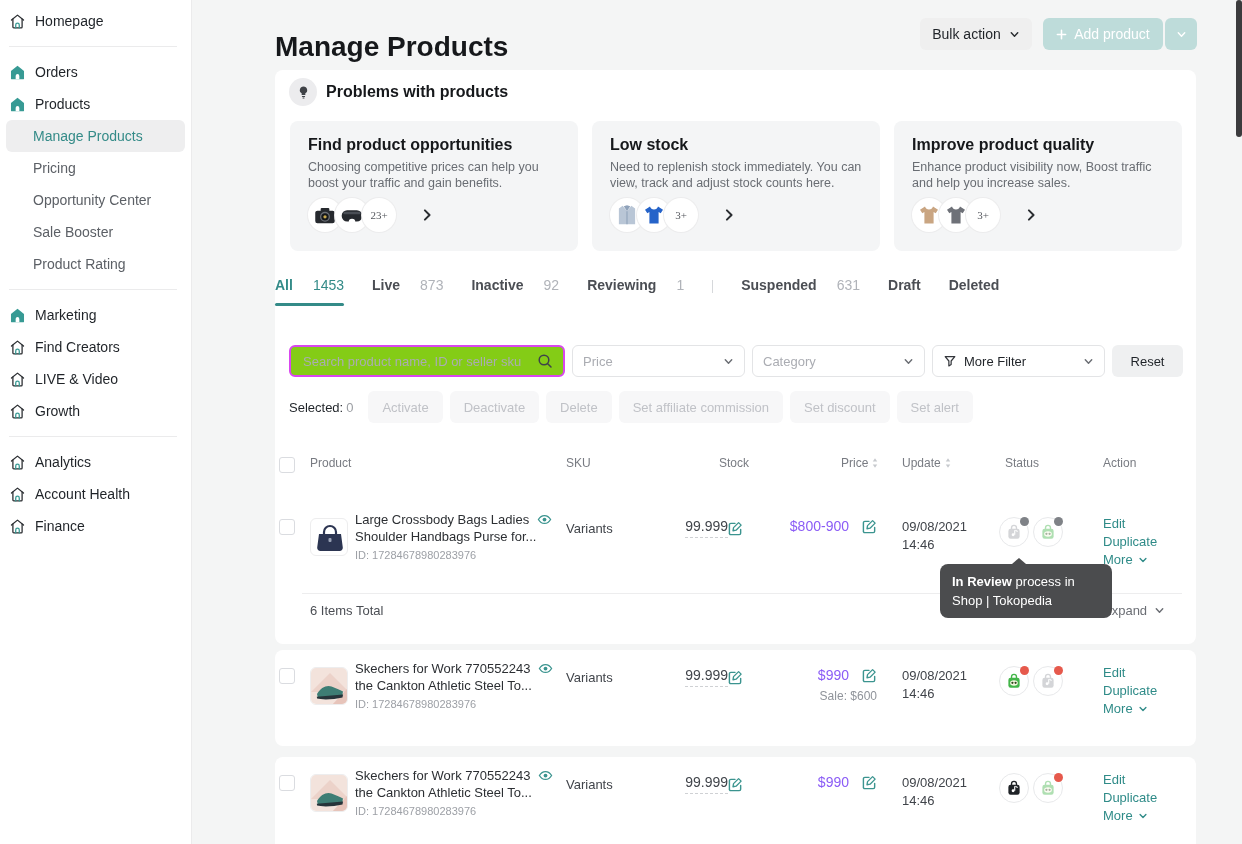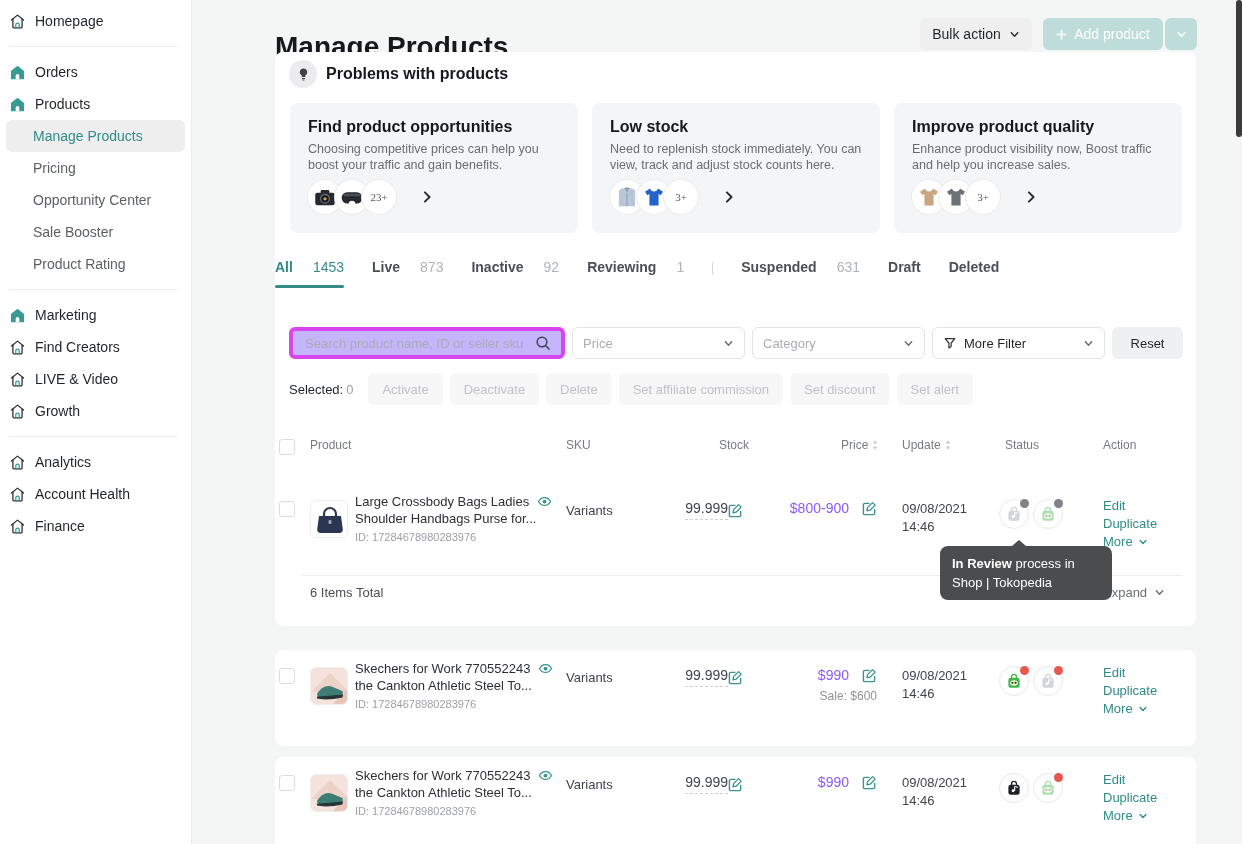--- a/index.html
+++ b/index.html
@@ -31,21 +31,21 @@
     display:flex; align-items:center; justify-content:center; gap:8px;
     font-size:14px; color:#1f2328; cursor:pointer; }
   .btn-add { width:120px; height:32px; background:#bedcda; color:#fff;
     border-radius:6px; display:flex; align-items:center; justify-content:center;
     gap:7px; font-size:14px; margin-left:11px; cursor:pointer; }
   .btn-add-caret { width:32px; height:32px; background:#bedcda; border-radius:6px;
     display:flex; align-items:center; justify-content:center; margin-left:2px; cursor:pointer; }
 
   
   .panel { position:absolute; left:275px; width:921px; background:#fff; border-radius:8px; }
-  #panel1 { top:52px; height:574px; }
+  #panel1 { top:70px; height:574px; }
   #panel2 { top:650px; height:96px; }
   #panel3 { top:757px; height:96px; }
 
   
   .prob-hdr { position:absolute; left:14px; top:8px; display:flex; align-items:center; gap:9px; }
   .bulb-circle { width:28px; height:28px; border-radius:50%; background:#ececee;
     display:flex; align-items:center; justify-content:center; }
   .prob-title { font-size:16px; font-weight:700; color:#16181b; }
   .prob-cards { position:absolute; left:15px; top:51px; display:flex; gap:14px; }
   .pcard { width:288px; height:130px; background:#f4f5f6; border-radius:8px;
@@ -68,22 +68,22 @@
   .tab .cnt { font-weight:400; color:#b0b3b9; margin-left:20px; }
   .tab .cnt:empty { display:none; }
   .tab.active { color:#348b88; }
   .tab.active .cnt { color:#348b88; }
   .tab.active::after { content:""; position:absolute; left:0; right:0; bottom:0;
     height:3px; background:#348b88; border-radius:2px; }
   .tab-sep { width:1px; height:13px; background:#d6d8db; margin-top:3px; }
 
   
   .filters { position:absolute; left:14px; top:275px; display:flex; }
-  .search { width:276px; height:32px; border:4px solid #d946ef; border-radius:6px;
-    background:#c4b5fd; display:flex; align-items:center; padding:0 10px; gap:6px; margin-right:7px; }
+  .search { width:276px; height:32px; border:2px solid #d946ef; border-radius:6px;
+    background:#84cc16; display:flex; align-items:center; padding:0 10px; gap:6px; margin-right:7px; }
   .search input { border:none; outline:none; flex:1; font-size:13px; color:#33363b;
     font-family:"Liberation Sans", sans-serif; background:transparent; }
   .search input::placeholder { color:#aaacb2; }
   .select { width:173px; height:32px; border:1px solid #e3e4e6; border-radius:6px;
     background:#fff; display:flex; align-items:center; justify-content:space-between;
     padding:0 10px; font-size:13px; color:#aaacb2; margin-right:7px; cursor:pointer; }
   .select.dark { color:#1f2328; }
   .select .sel-left { display:flex; align-items:center; gap:7px; }
   .btn-reset { position:absolute; left:837px; top:275px; width:71px; height:32px;
     background:#eff0f1; border-radius:6px; display:flex; align-items:center;

